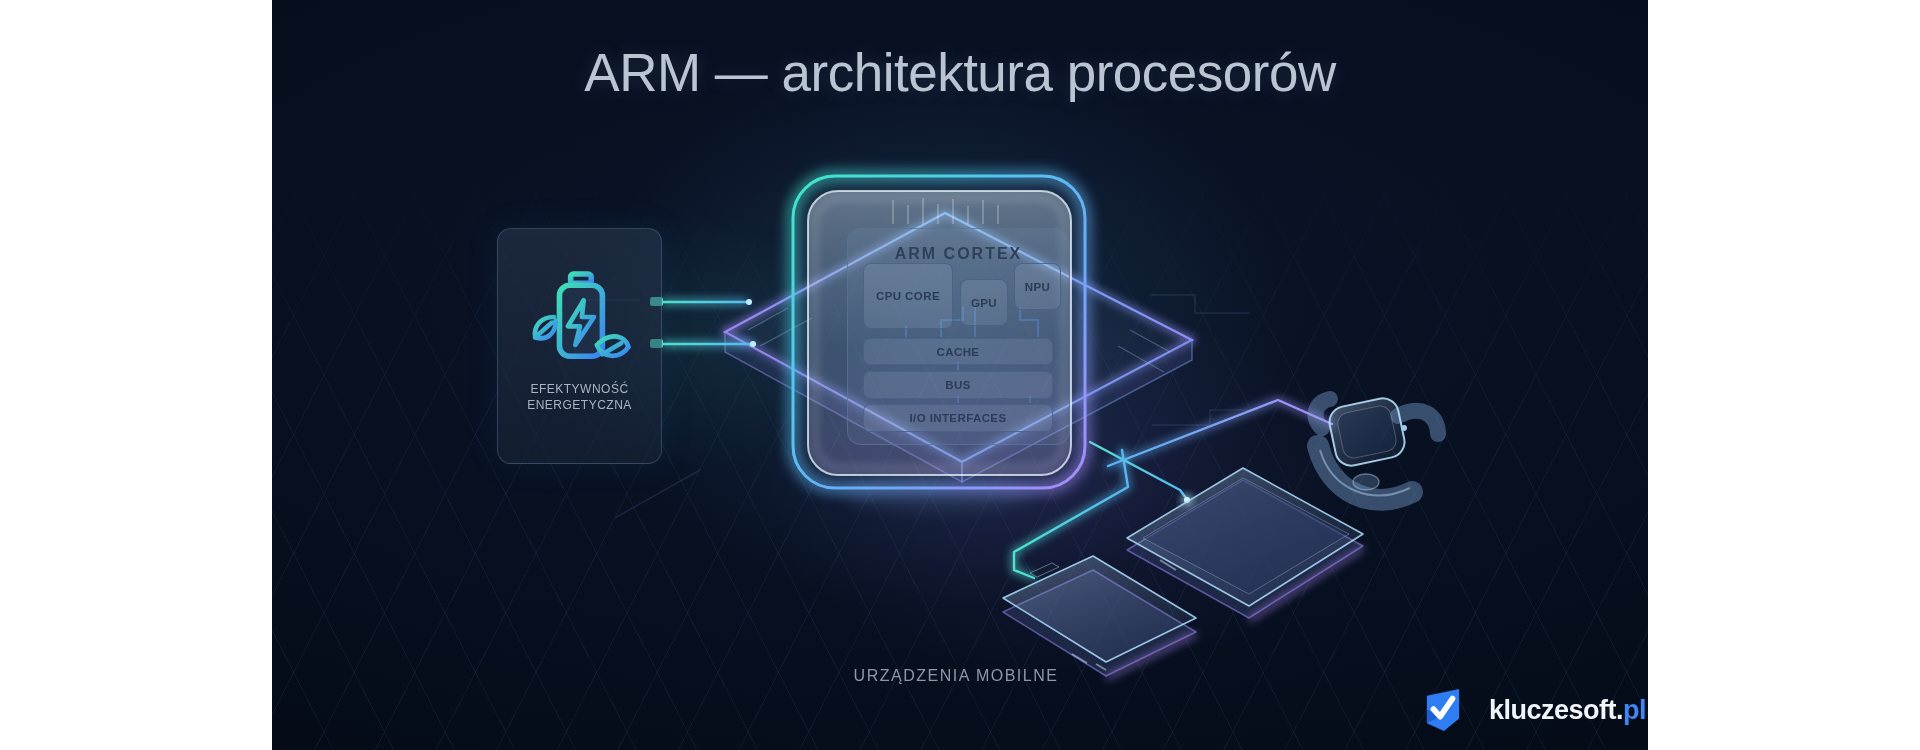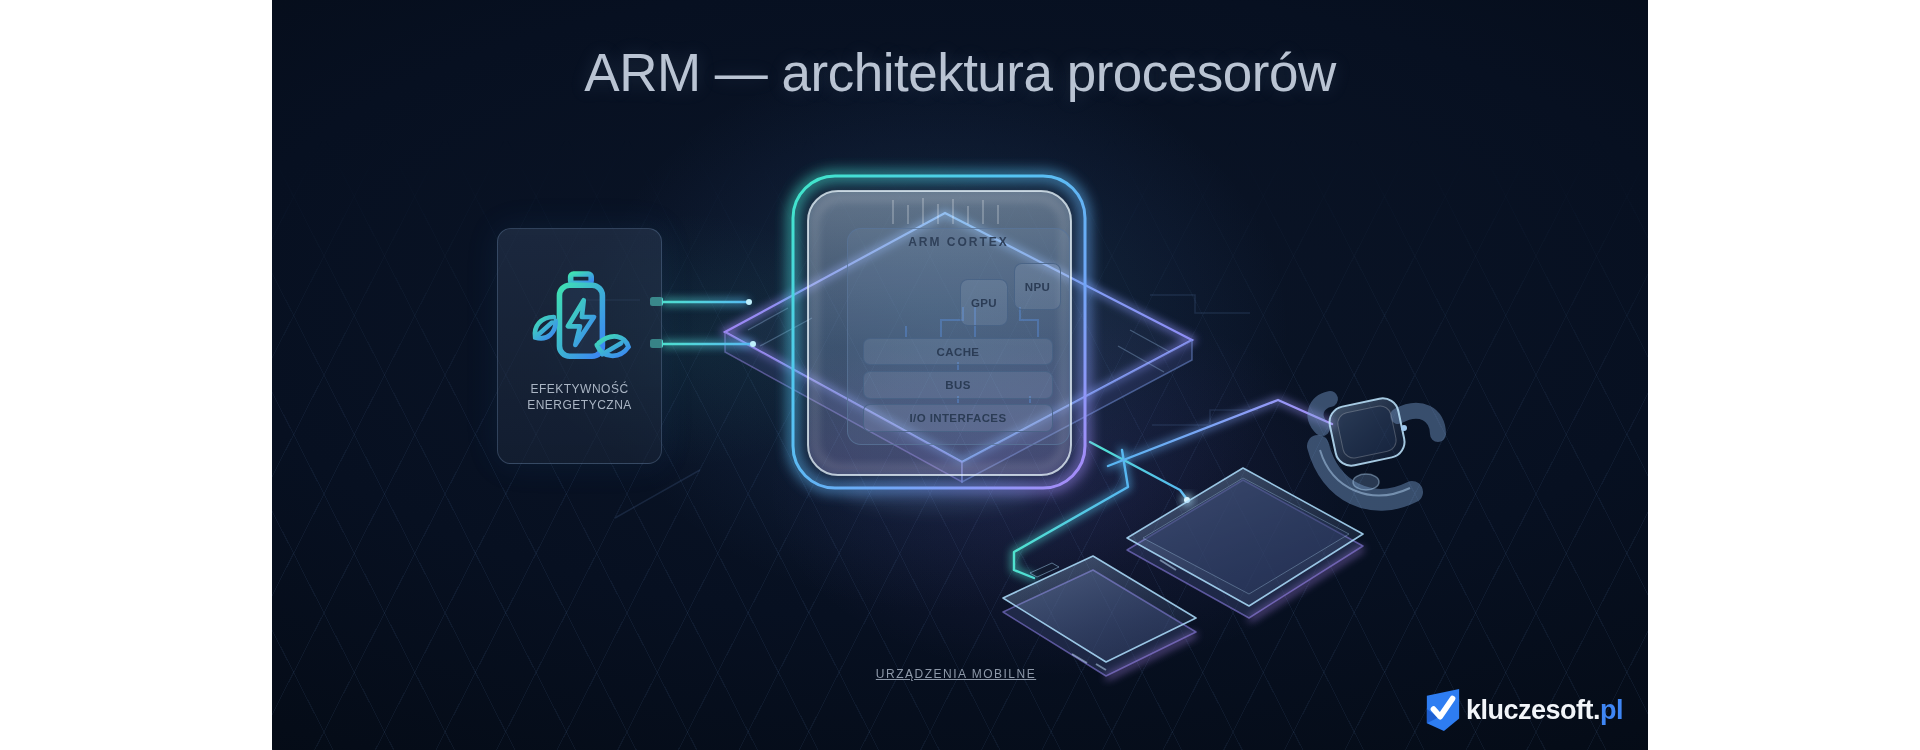--- a/index.html
+++ b/index.html
@@ -31,37 +31,37 @@
 
   .energy-card { position:absolute; left:225px; top:228px; width:163px; height:234px; border-radius:14px;
     background:linear-gradient(180deg, rgba(46,62,88,0.50), rgba(26,38,58,0.58));
     border:1px solid rgba(130,160,200,0.28); box-shadow:0 0 34px rgba(60,130,210,0.10); }
   .energy-icon { position:absolute; top:30px; left:50%; transform:translateX(-50%); width:112px; height:116px; }
   .energy-label { position:absolute; top:152px; left:6px; right:6px; text-align:center;
     font-size:12px; letter-spacing:0.5px; line-height:1.35; color:#aab5c4; }
 
   .chip-panel { position:absolute; left:575px; top:228px; width:221px; height:215px; border-radius:14px;
     border:1.5px solid rgba(88,115,152,0.78); background:rgba(150,180,215,0.10); }
-  .chip-title { position:absolute; top:6px; left:0; width:100%; text-align:center;
-    font-size:12px; font-weight:bold; letter-spacing:2px; color:#2f4059; }
+  .chip-title { position:absolute; top:16px; left:0; width:100%; text-align:center;
+    font-size:16px; font-weight:bold; letter-spacing:2px; color:#2f4059; }
   .blk { position:absolute; display:flex; align-items:center; justify-content:center;
     border:1.5px solid rgba(70,96,132,0.85); border-radius:8px; background:rgba(205,225,245,0.12);
     color:#2b3c55; font-size:11.5px; font-weight:bold; letter-spacing:0.4px; white-space:nowrap; }
   .blk-cpu { left:15px;  top:34px;  width:88px;  height:64px; }
   .blk-gpu { left:112px; top:50px;  width:46px;  height:45px; }
   .blk-npu { left:166px; top:34px;  width:45px;  height:45px; }
   .blk-bar { border-radius:7px; left:15px; width:188px; height:25px; }
   .blk-cache { top:109px; }
   .blk-bus   { top:142px; height:26px; }
   .blk-io    { top:175px; height:26px; }
 
   .devices-label { position:absolute; left:534px; top:667px; width:300px; text-align:center;
-    font-size:12px; letter-spacing:1.5px; color:#8d98a8;text-decoration:underline; }
-
-  .brand { position:absolute; left:1152px; top:684px; height:52px; display:flex; align-items:center; gap:4px; }
+    font-size:16px; letter-spacing:1.5px; color:#8d98a8; }
+
+  .brand { position:absolute; left:1152px; top:684px; height:52px; display:flex; align-items:center; gap:27px; }
   .brand-mark { width:38px; height:48px; display:block; }
   .brand-text { font-size:27px; font-weight:bold; letter-spacing:-0.5px; white-space:nowrap; }
   .brand-name, .brand-dot { color:#f2f5f9; }
   .brand-tld { color:#3f86f4; }
 </style>
 </head>
 <body>
 
 <div class="stage">
   <div class="panel">
@@ -200,20 +200,21 @@
           <path d="M64,42 L47,70 H60 L55,90 L75,60 H62 Z" stroke="url(#gIcon)" stroke-width="5" stroke-linejoin="round"></path>
           <path d="M32,60 C18,60 10,70 12,82 C26,86 34,76 34,64 M14,80 L30,66" stroke="url(#gIcon)" stroke-width="5" stroke-linecap="round"></path>
           <path d="M80,88 C94,76 108,80 112,92 C102,106 84,104 78,90 M84,100 L104,88" stroke="url(#gIcon)" stroke-width="5" stroke-linecap="round"></path>
         </svg>
       </div>
       <div class="energy-label">EFEKTYWNOŚĆ ENERGETYCZNA</div>
     </div>
 
     <div class="chip-panel">
       <div class="chip-title">ARM CORTEX</div>
+      <div class="blk blk-cpu">CPU CORE</div>
       <div class="blk blk-gpu">GPU</div>
       <div class="blk blk-npu">NPU</div>
       <div class="blk blk-bar blk-cache">CACHE</div>
       <div class="blk blk-bar blk-bus">BUS</div>
       <div class="blk blk-bar blk-io">I/O INTERFACES</div>
     </div>
 
     <div class="devices-label">URZĄDZENIA MOBILNE</div>
 
     <div class="brand">

